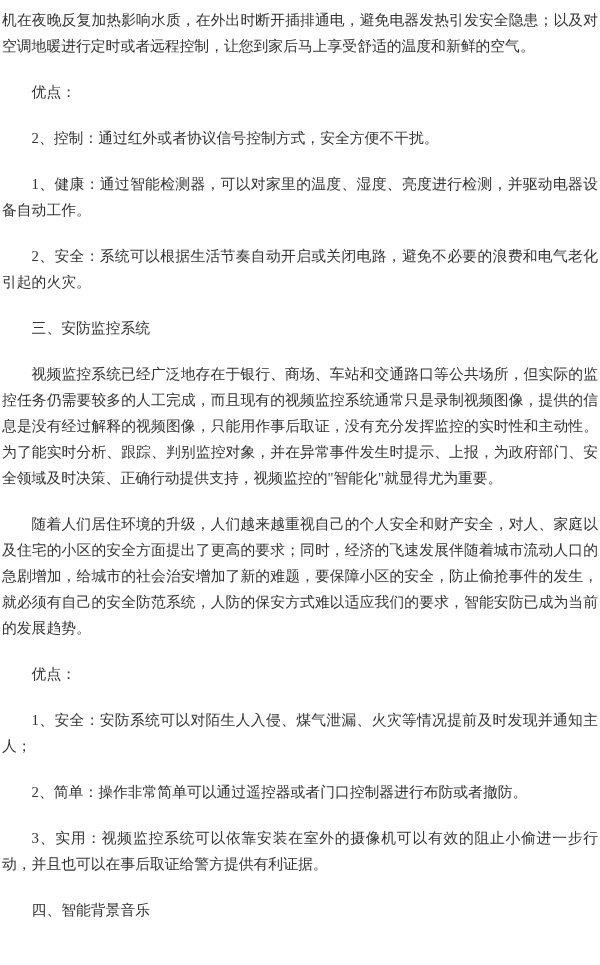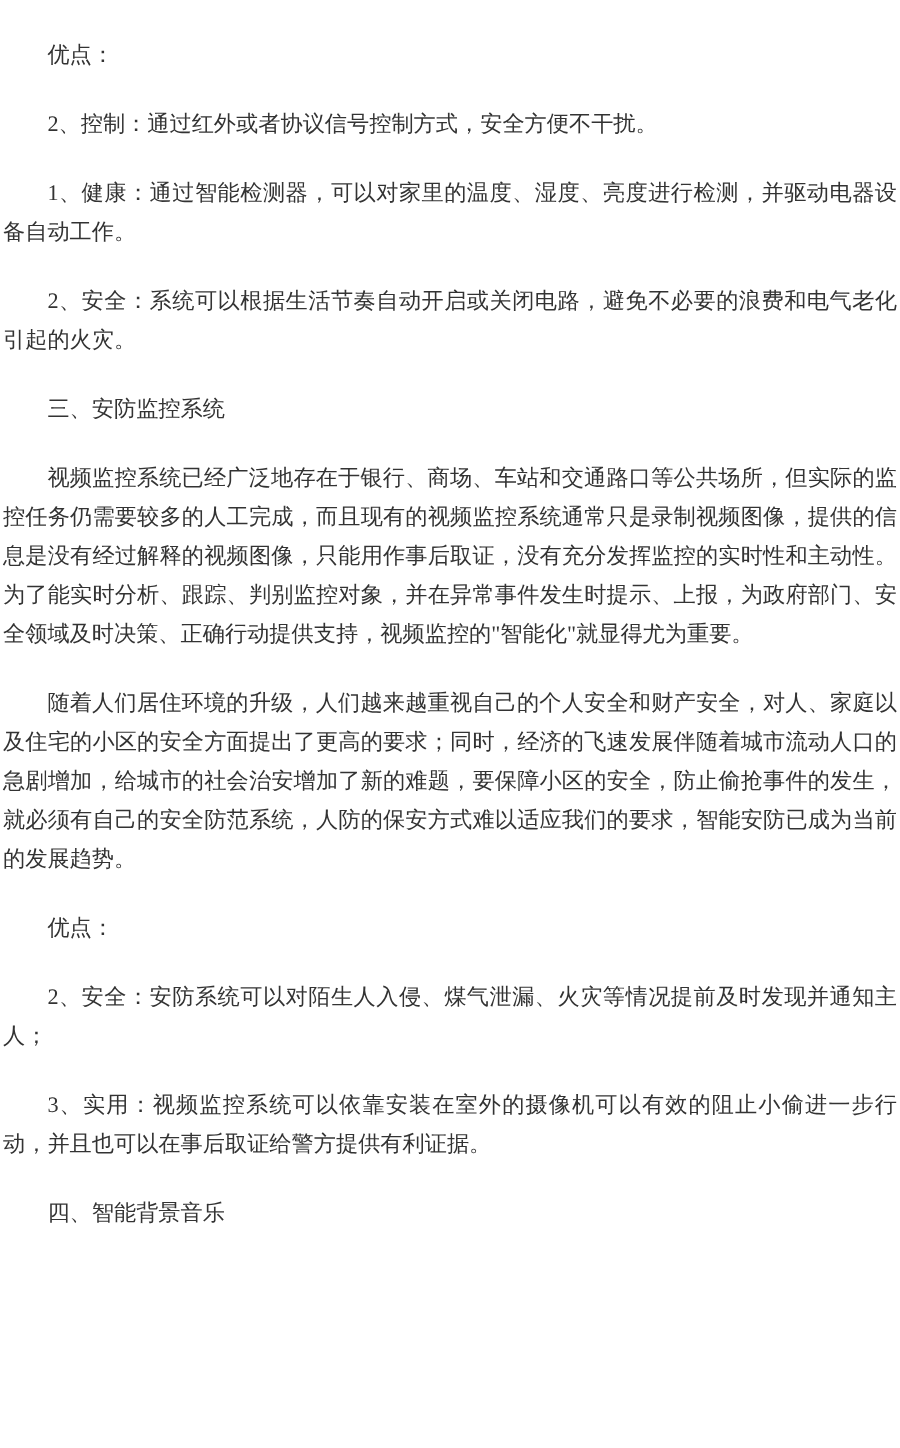--- a/index.html
+++ b/index.html
@@ -32,24 +32,26 @@
     margin-top: 17px;
   }
   .doc p.bold {
     font-weight: normal;
   }
 </style>
 </head>
 <body>
 
 <div class="doc" id="doc" style="background: rgb(255, 255, 255); color: rgb(51, 51, 51);">
+    <p class="">机在夜晚反复加热影响水质，在外出时断开插排通电，避免电器发热引发安全隐患；以及对空调地暖进行定时或者远程控制，让您到家后马上享受舒适的温度和新鲜的空气。</p>
     <p class="indent">优点：</p>
     <p class="indent">2、控制：通过红外或者协议信号控制方式，安全方便不干扰。</p>
     <p class="indent">1、健康：通过智能检测器，可以对家里的温度、湿度、亮度进行检测，并驱动电器设备自动工作。</p>
     <p class="indent">2、安全：系统可以根据生活节奏自动开启或关闭电路，避免不必要的浪费和电气老化引起的火灾。</p>
     <p class="indent bold">三、安防监控系统</p>
     <p class="indent">视频监控系统已经广泛地存在于银行、商场、车站和交通路口等公共场所，但实际的监控任务仍需要较多的人工完成，而且现有的视频监控系统通常只是录制视频图像，提供的信息是没有经过解释的视频图像，只能用作事后取证，没有充分发挥监控的实时性和主动性。为了能实时分析、跟踪、判别监控对象，并在异常事件发生时提示、上报，为政府部门、安全领域及时决策、正确行动提供支持，视频监控的"智能化"就显得尤为重要。</p>
     <p class="indent">随着人们居住环境的升级，人们越来越重视自己的个人安全和财产安全，对人、家庭以及住宅的小区的安全方面提出了更高的要求；同时，经济的飞速发展伴随着城市流动人口的急剧增加，给城市的社会治安增加了新的难题，要保障小区的安全，防止偷抢事件的发生，就必须有自己的安全防范系统，人防的保安方式难以适应我们的要求，智能安防已成为当前的发展趋势。</p>
     <p class="indent">优点：</p>
-    <p class="indent">2、安全：安防系统可以对陌生人入侵、煤气泄漏、火灾等情况提前及时发现并通知主人；</p>
+    <p class="indent">1、安全：安防系统可以对陌生人入侵、煤气泄漏、火灾等情况提前及时发现并通知主人；</p>
+    <p class="indent">2、简单：操作非常简单可以通过遥控器或者门口控制器进行布防或者撤防。</p>
     <p class="indent">3、实用：视频监控系统可以依靠安装在室外的摄像机可以有效的阻止小偷进一步行动，并且也可以在事后取证给警方提供有利证据。</p>
     <p class="indent bold">四、智能背景音乐</p>
   </div>
 
 </body></html>

